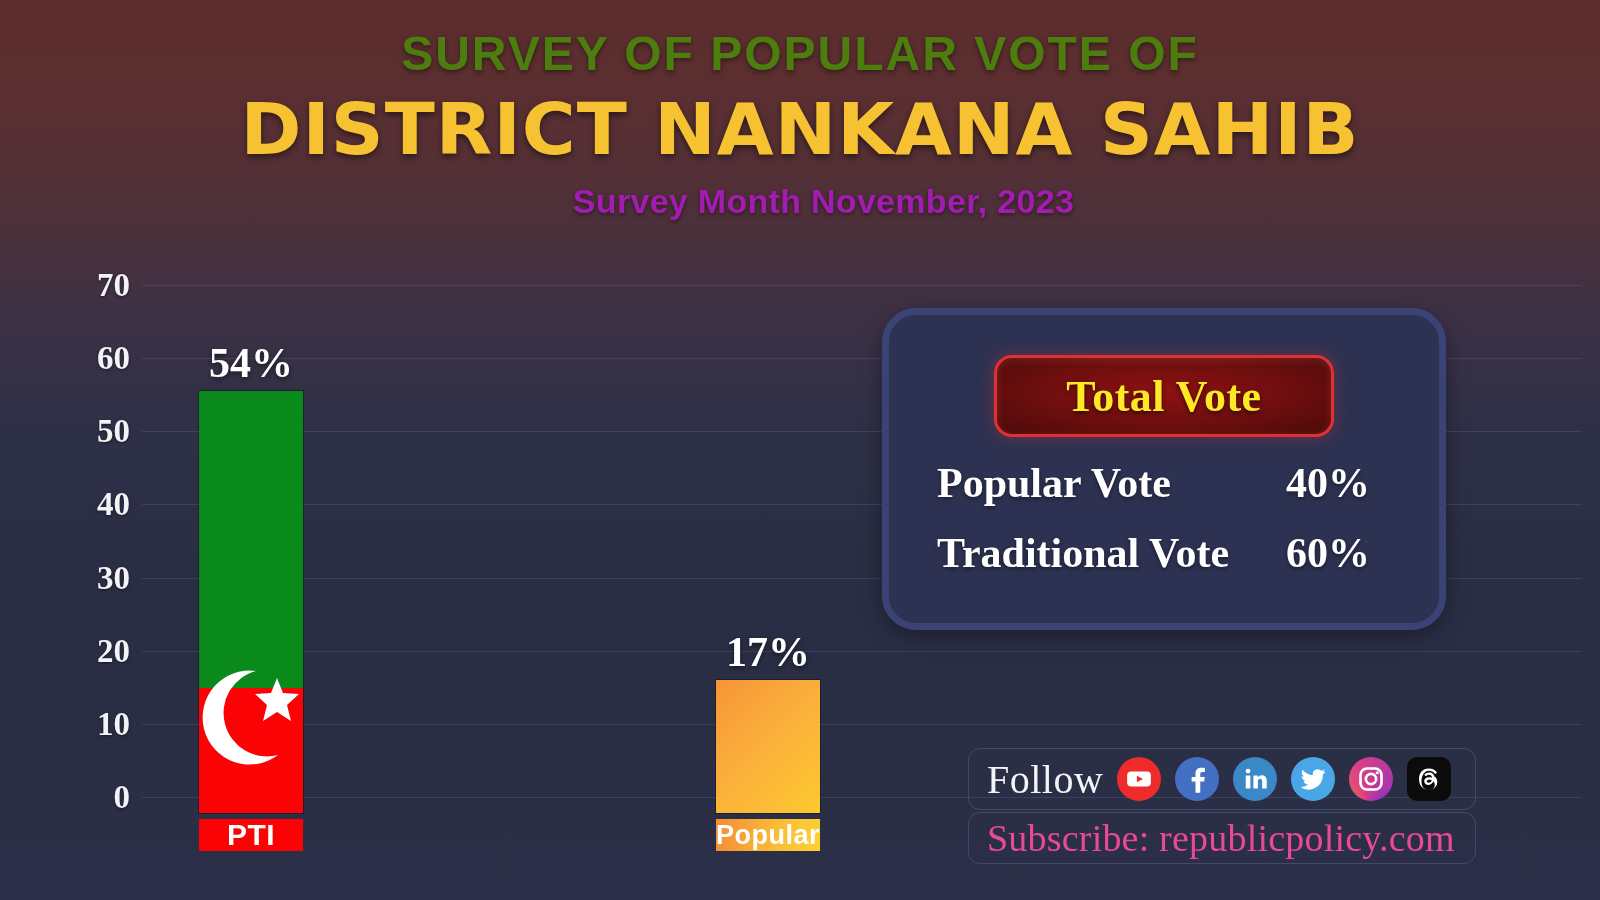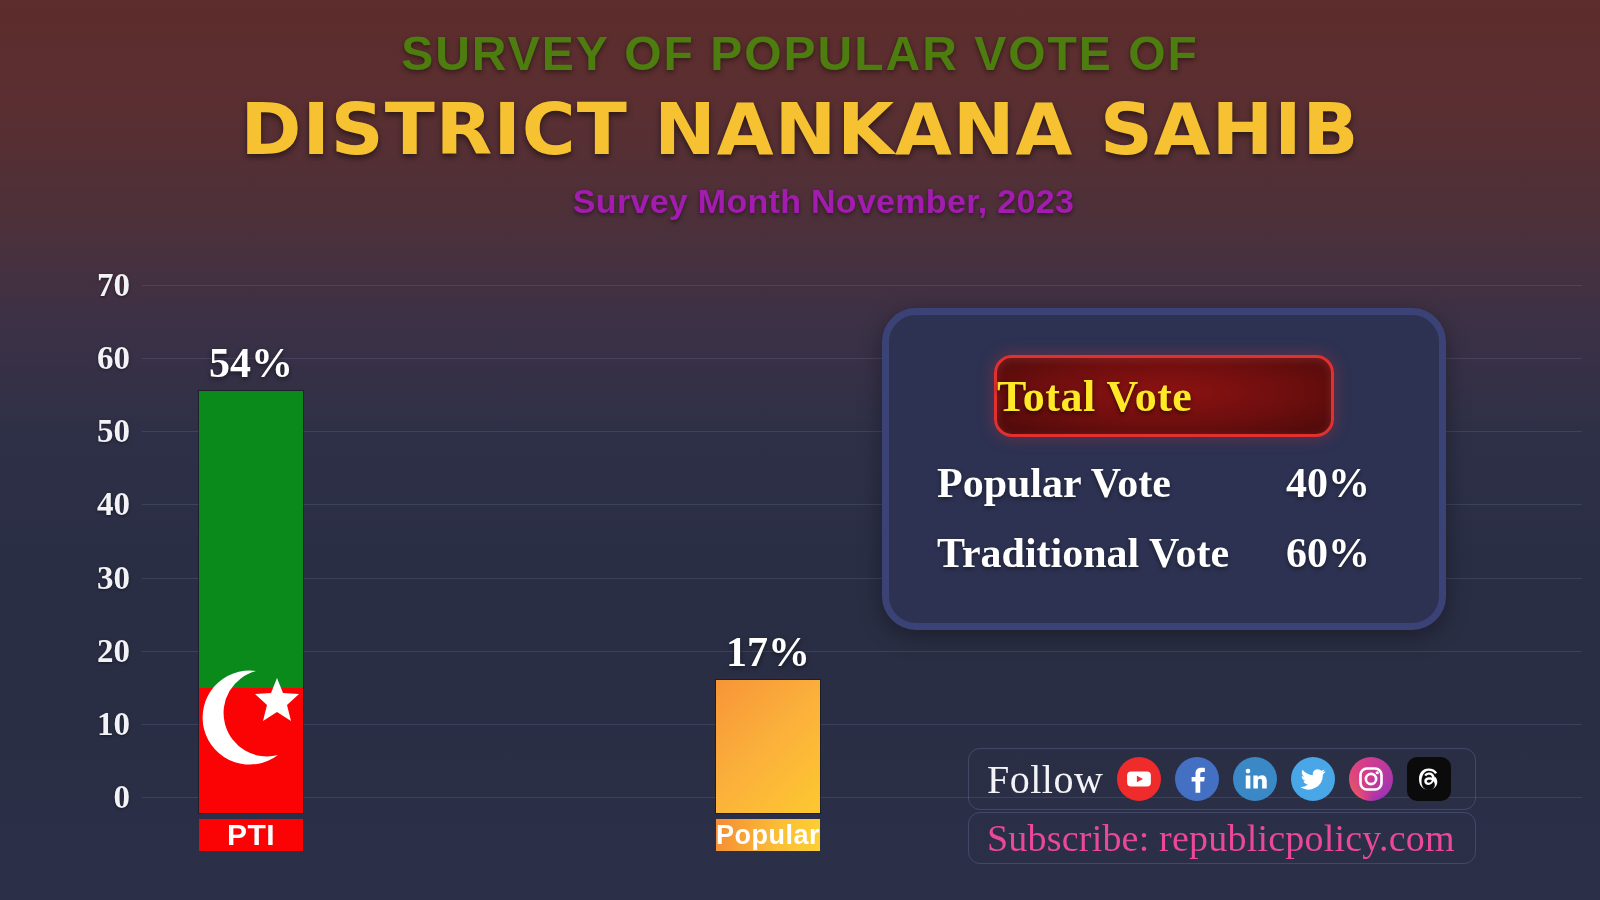--- a/index.html
+++ b/index.html
@@ -100,21 +100,21 @@
     position:absolute; left:882px; top:308px; width:564px; height:322px;
     border-radius:34px; border:7px solid #3b4276;
     background:#2d3252; box-shadow:0 6px 22px rgba(0,0,0,.35);
     padding:26px 36px 0 36px;
   }
   .panel-badge{
     margin:14px auto 0 auto; width:340px; height:82px; border-radius:18px;
     border:3px solid #e03030;
     background:radial-gradient(ellipse at 50% 45%, #8d1212 0%, #6d0e0e 55%, #4a0a0a 100%);
     box-shadow:0 0 16px rgba(220,50,50,.35), inset 0 2px 8px rgba(255,140,140,.18);
-    display:flex; align-items:center; 
+    display:flex; align-items:center; justify-content:center;
   }
   .panel-badge span{
     font-family:"Liberation Serif", serif; font-weight:700;
     font-size:44px; color:#ffe927; letter-spacing:.5px;
     text-shadow:0 2px 4px rgba(0,0,0,.6);
   }
   .panel-row{
     display:flex; align-items:baseline; justify-content:space-between;
     margin-top:22px; padding:0 10px 0 12px;
   }

